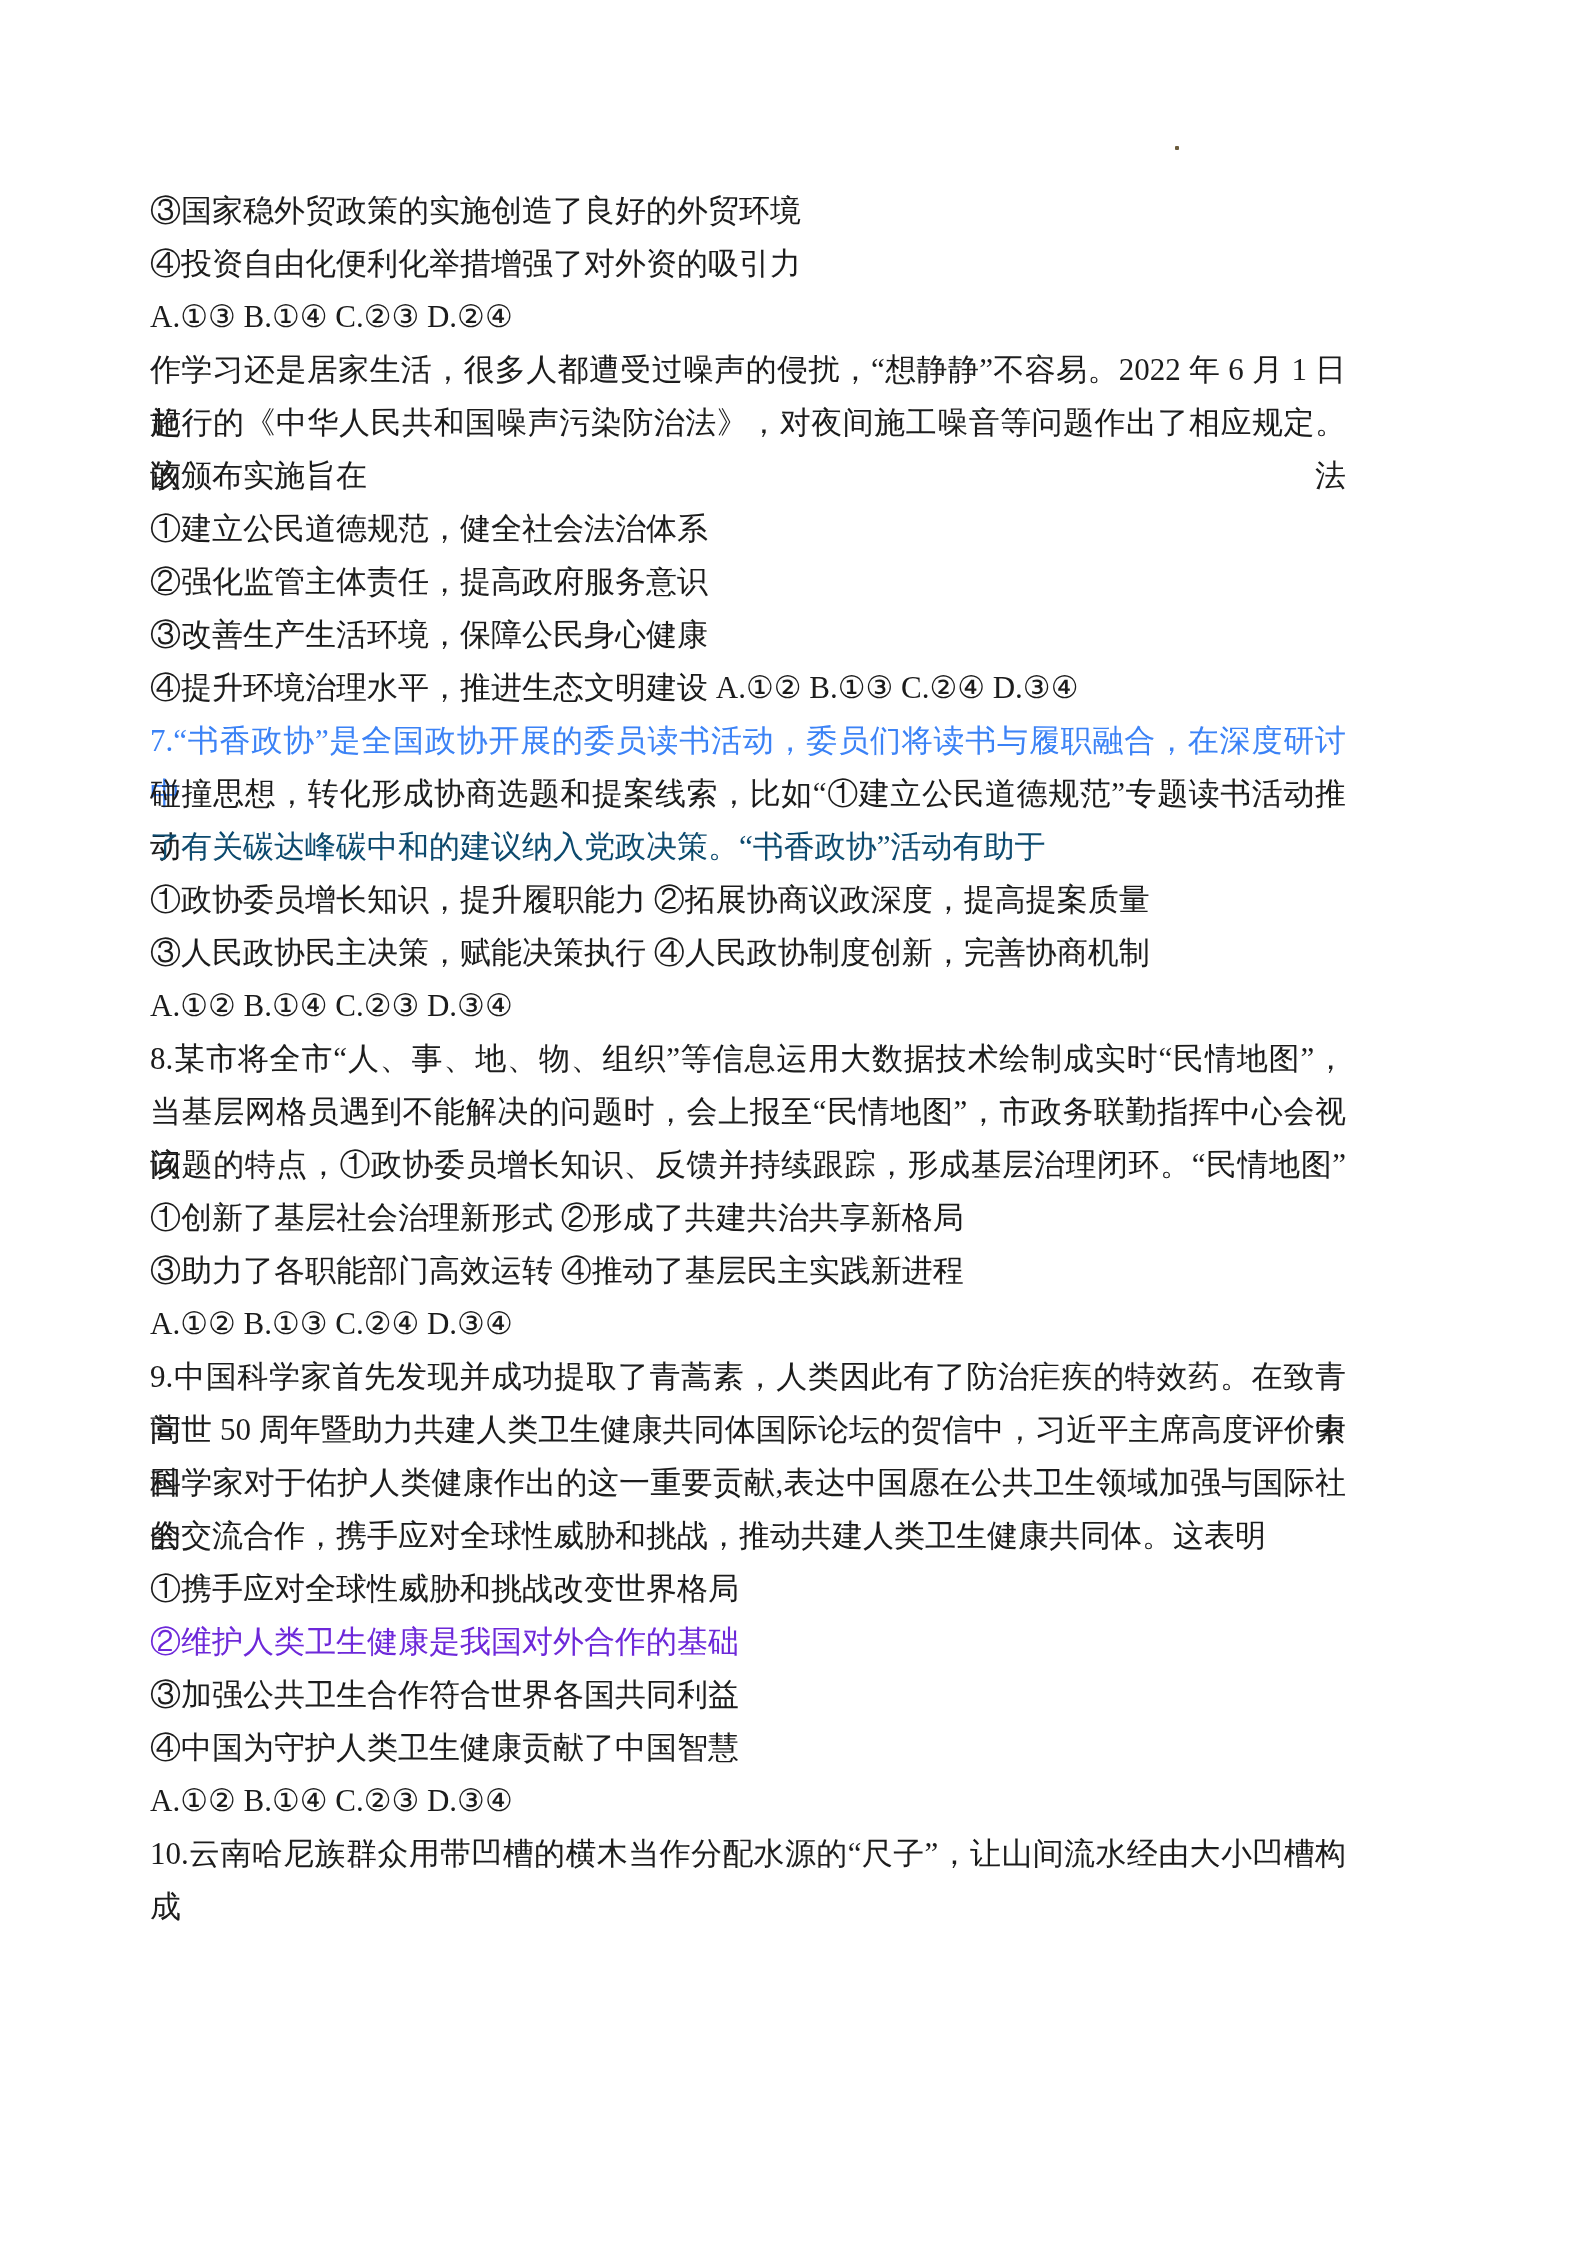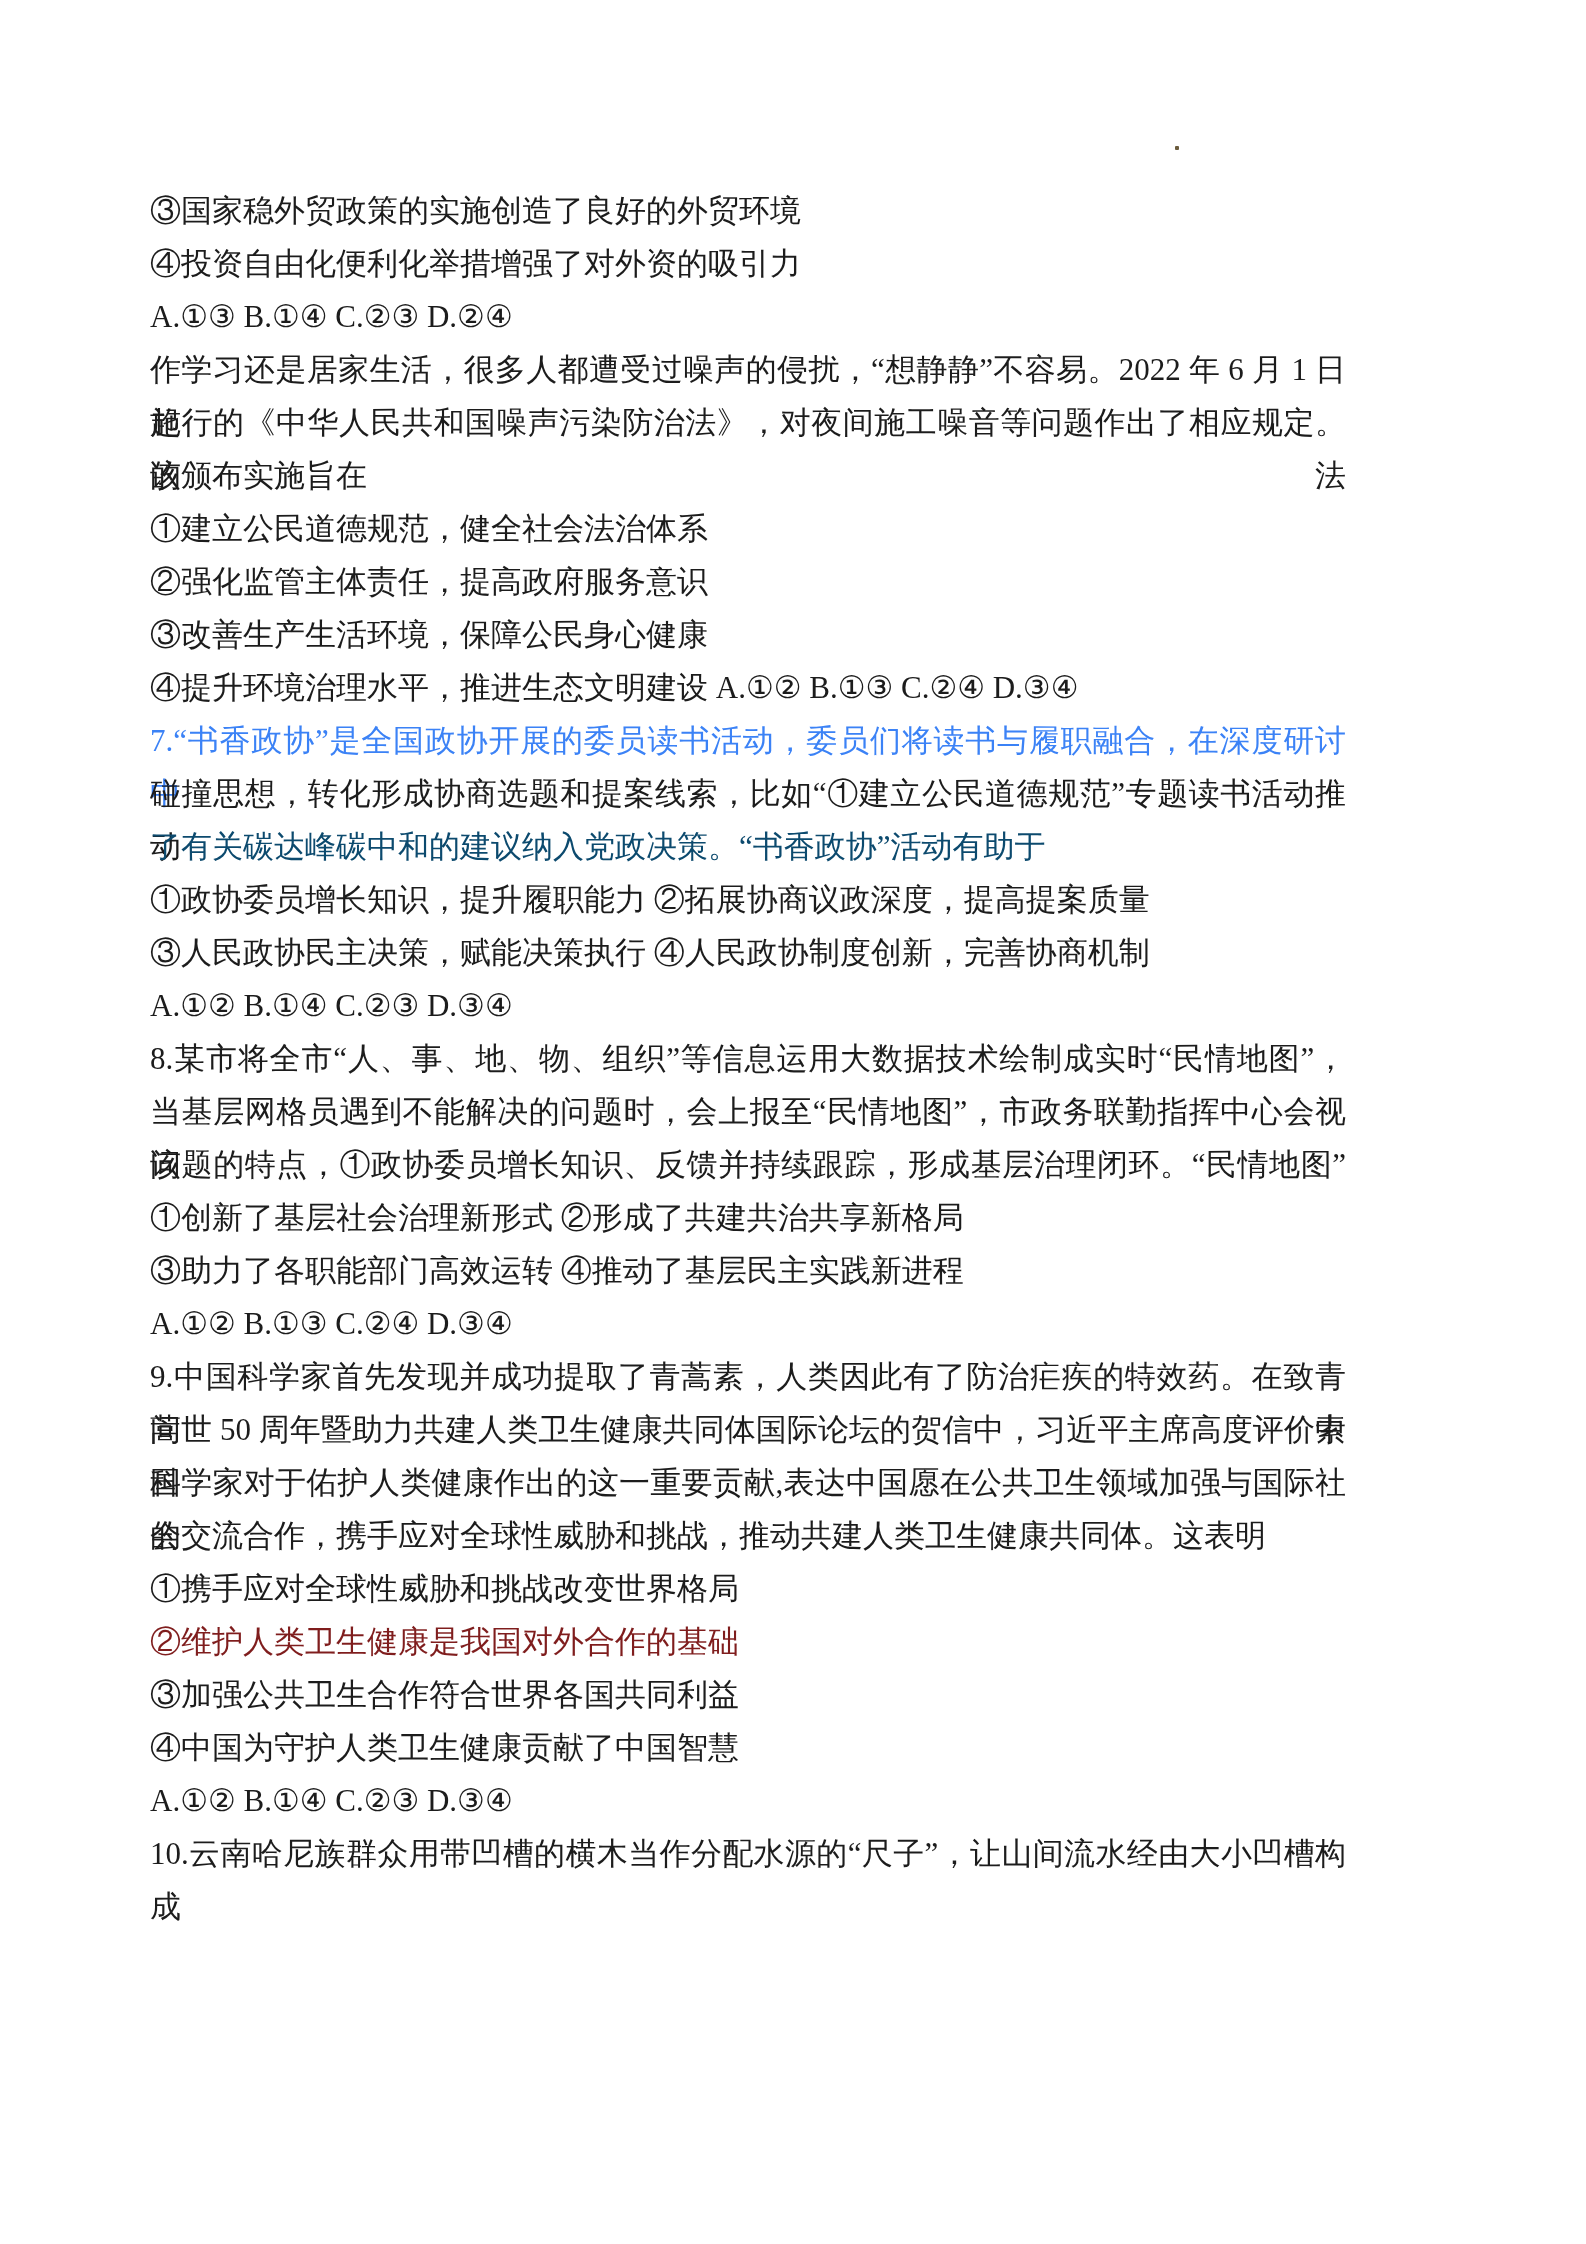--- a/index.html
+++ b/index.html
@@ -78,21 +78,21 @@
         <div class="line option" style="color: rgb(28, 28, 28);">①创新了基层社会治理新形式 ②形成了共建共治共享新格局</div>
         <div class="line option" style="color: rgb(28, 28, 28);">③助力了各职能部门高效运转 ④推动了基层民主实践新进程</div>
         <div class="line answers" style="color: rgb(28, 28, 28);">A.①② B.①③ C.②④ D.③④</div>
       </div>
       <div class="block">
         <div class="line stem fill" style="color: rgb(28, 28, 28);">9.中国科学家首先发现并成功提取了青蒿素，人类因此有了防治疟疾的特效药。在致青蒿素</div>
         <div class="line stem fill" style="color: rgb(28, 28, 28);">问世 50 周年暨助力共建人类卫生健康共同体国际论坛的贺信中，习近平主席高度评价中国</div>
         <div class="line stem fill" style="color: rgb(28, 28, 28);">科学家对于佑护人类健康作出的这一重要贡献,表达中国愿在公共卫生领域加强与国际社会</div>
         <div class="line stem" style="color: rgb(28, 28, 28);">的交流合作，携手应对全球性威胁和挑战，推动共建人类卫生健康共同体。这表明</div>
         <div class="line option" style="color: rgb(28, 28, 28);">①携手应对全球性威胁和挑战改变世界格局</div>
-        <div class="line option" style="color: #7f1d1d;">②维护人类卫生健康是我国对外合作的基础</div>
+        <div class="line option" style="color: #6d28d9;">②维护人类卫生健康是我国对外合作的基础</div>
         <div class="line option" style="color: rgb(28, 28, 28);">③加强公共卫生合作符合世界各国共同利益</div>
         <div class="line option" style="color: rgb(28, 28, 28);">④中国为守护人类卫生健康贡献了中国智慧</div>
         <div class="line answers" style="color: rgb(28, 28, 28);">A.①② B.①④ C.②③ D.③④</div>
       </div>
       <div class="block">
         <div class="line stem fill" style="color: rgb(28, 28, 28);">10.云南哈尼族群众用带凹槽的横木当作分配水源的“尺子”，让山间流水经由大小凹槽构成</div>
       </div>
     </div>
 </div>
 

